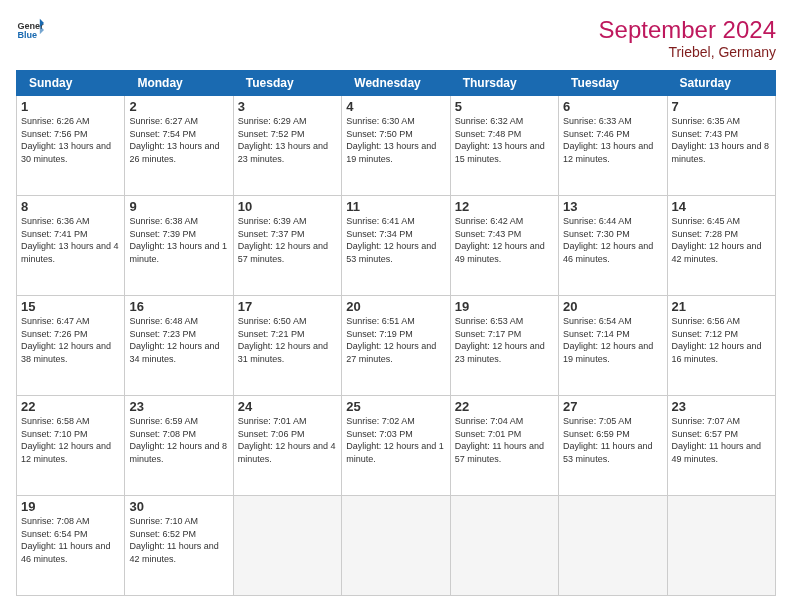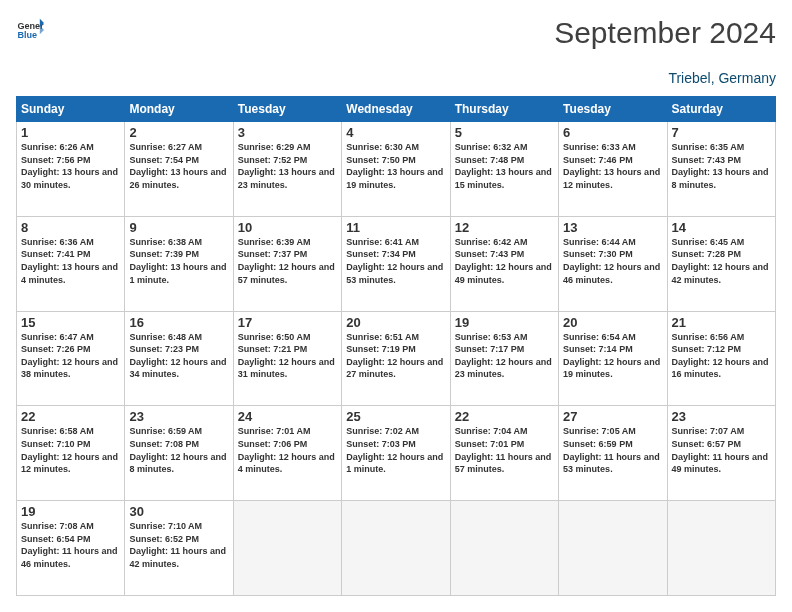--- a/index.html
+++ b/index.html
@@ -29,42 +29,41 @@
       gap: 4px;
     }
     .logo-icon {
       width: 28px;
       height: 28px;
     }
     .title-block {
       text-align: right;
     }
     .month-title {
-      font-size: 30px;
+      font-size: 24px;
       font-weight: normal;
-      color: #404040;
+      color: #be185d;
     }
     .location {
       font-size: 14px;
-      color: #0c4a6e;
-      margin-top: 20px;
+      color: #7f1d1d;
     }
     .calendar {
       flex: 1;
       border: 1px solid #ccc;
       border-collapse: collapse;
       width: 100%;
       table-layout: fixed;
     }
     .calendar th {
       background: #1a6ab1;
       color: #fff;
       font-size: 12px;
       font-weight: bold;
-      padding: 5px 4px;
+      padding: 5px 12px;
       text-align: left;
       border: 1px solid #1a6ab1;
     }
     .calendar td {
       vertical-align: top;
       border: 1px solid #ccc;
       padding: 3px 4px;
       font-size: 9.5px;
       color: #333;
       background: #fff;
@@ -77,21 +76,20 @@
       font-size: 13px;
       font-weight: bold;
       color: #333;
       display: block;
       margin-bottom: 1px;
     }
     .day-info {
       font-size: 9px;
       line-height: 1.4;
       color: #333;
-      font-weight: bold;
     }
   </style>
 </head>
 <body>
 
 <div class="page">
   <div class="header">
     <div class="logo">
       <svg class="logo-icon" viewBox="0 0 40 40">
         <text x="2" y="18" font-size="13" font-weight="bold" fill="#333" font-family="Arial">General</text>

